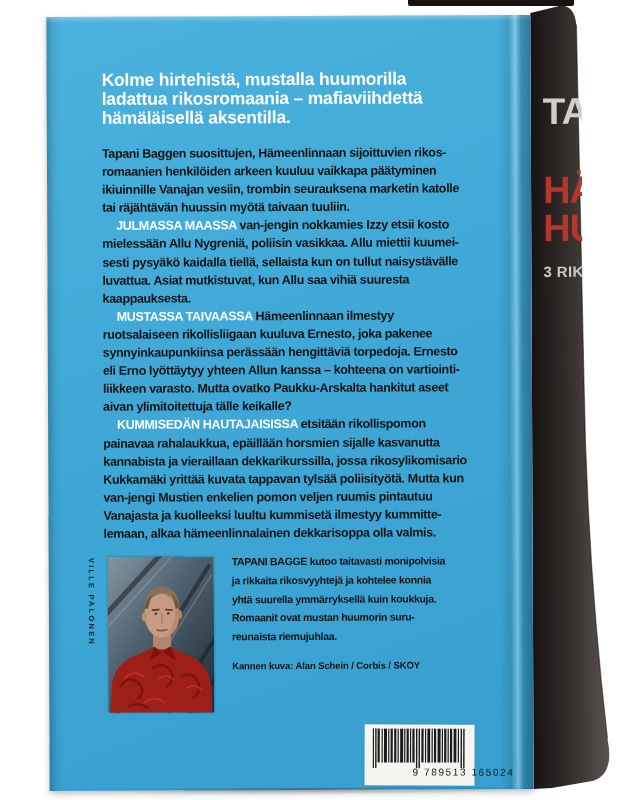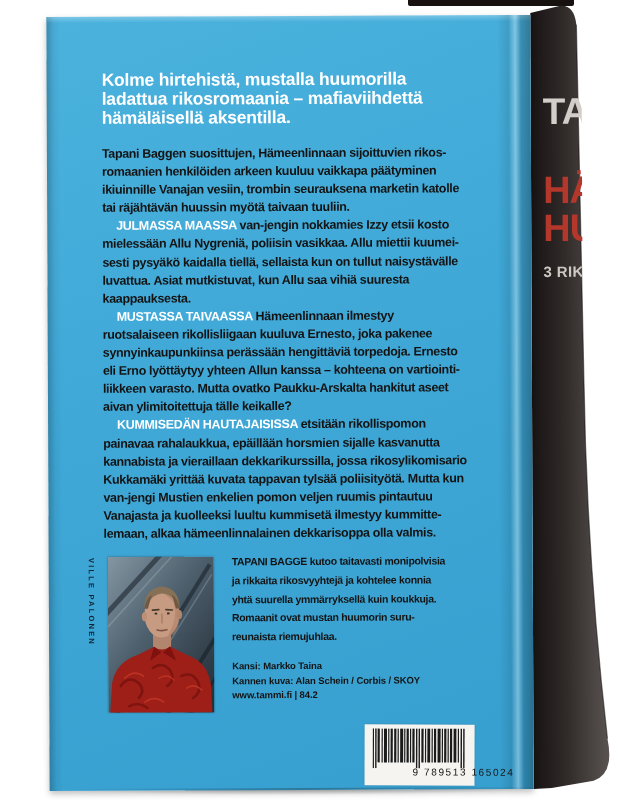--- a/index.html
+++ b/index.html
@@ -209,23 +209,21 @@
         <path d="M62,90 L68,104 L55,96 Z" fill="#7d120f"></path>
       </svg>
 
       <div class="blurb">TAPANI BAGGE kutoo taitavasti monipolvisia
 ja rikkaita rikosvyyhtejä ja kohtelee konnia
 yhtä suurella ymmärryksellä kuin koukkuja.
 Romaanit ovat mustan huumorin suru-
 reunaista riemujuhlaa.</div>
 
       <div class="credits">
-        <div>Kansi: Markko Taina</div>
         <div>Kannen kuva: Alan Schein / Corbis / SKOY</div>
-        <div>www.tammi.fi | 84.2</div>
       </div>
 
       <div class="barcode-label">
         <svg width="94" height="40" viewBox="0 0 94 40">
           <g fill="#1b1b1b">
             <rect x="0" y="0" width="1.4" height="40"></rect>
               <rect x="2.6" y="0" width="1.4" height="40"></rect>
             <rect x="5" y="0" width="2.2" height="34"></rect>
               <rect x="9" y="0" width="1.2" height="34"></rect>
             <rect x="11.4" y="0" width="3" height="34"></rect>

